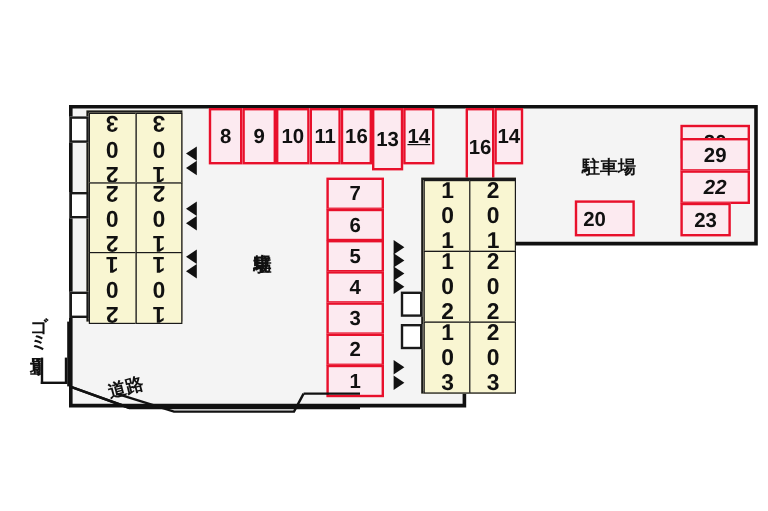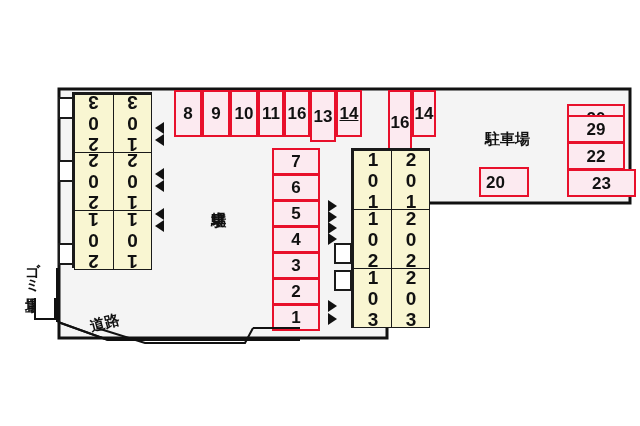--- a/index.html
+++ b/index.html
@@ -81,22 +81,22 @@
     <div class="abs stall" style="left:0px;top:52px;width:48px;height:27px;">5</div>
     <div class="abs stall" style="left:0px;top:78px;width:48px;height:27px;">4</div>
     <div class="abs stall" style="left:0px;top:104px;width:48px;height:27px;">3</div>
     <div class="abs stall" style="left:0px;top:130px;width:48px;height:27px;">2</div>
     <div class="abs stall" style="left:0px;top:156px;width:48px;height:27px;">1</div>
   </div>
 
   <div class="abs" style="left:567px;top:88px;width:58px;height:108px;">
     <div class="abs stall" style="left:0px;top:16px;width:58px;height:28px;">20</div>
     <div class="abs stall" style="left:0px;top:27px;width:58px;height:28px;">29</div>
-    <div class="abs stall" style="left:0px;top:54px;width:58px;height:28px;">22</div>
-    <div class="abs stall" style="left:0px;top:81px;width:69px;height:28px;">23</div>
+    <div class="abs stall" style="left:0px;top:54px;width:58px;height:28px;font-style:italic;">22</div>
+    <div class="abs stall" style="left:0px;top:81px;width:42px;height:28px;">23</div>
   </div>
 
   <div class="abs stall" style="left:479px;top:167px;width:50px;height:30px;justify-content:flex-start;padding-left:5px;">20</div>
 
   <div class="hlabel" style="left:485px;top:130px;">駐車場</div>
 
   <div class="vlabel" style="left:210px;top:200px;">駐車場</div>
 
   <div class="abs bldgwrap" style="left:72px;top:92px;width:80px;height:176px;">
 

